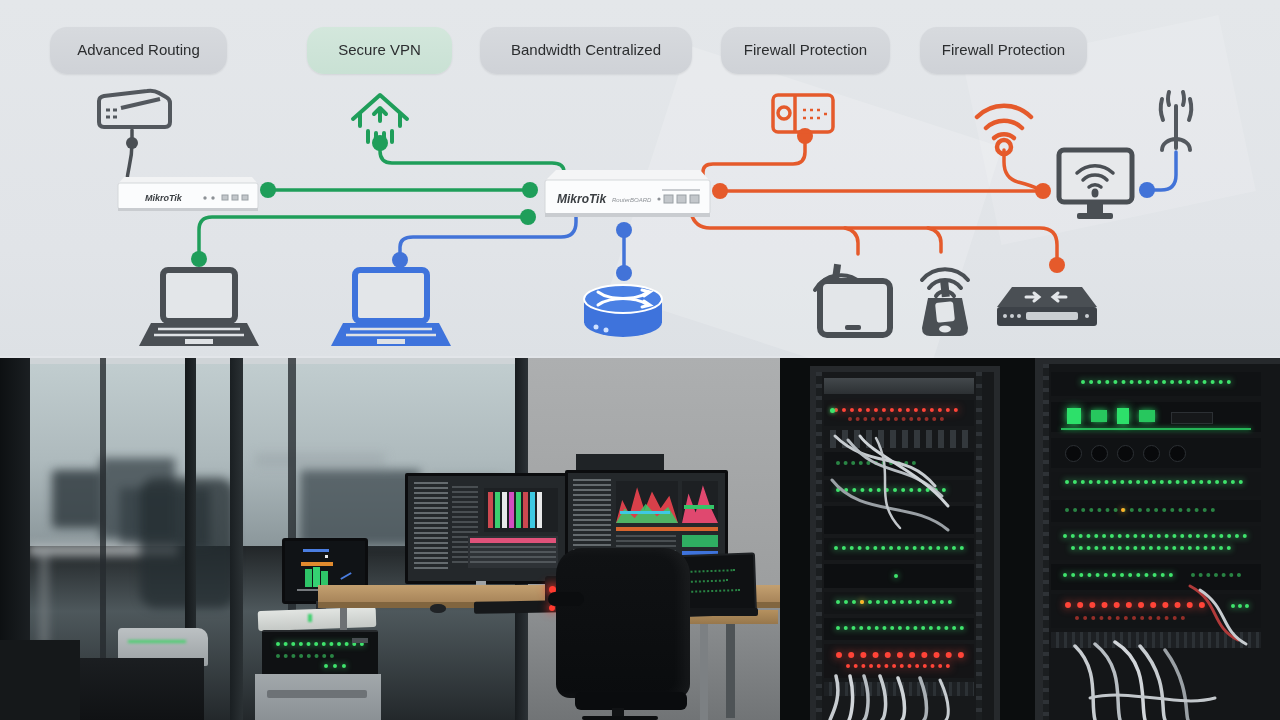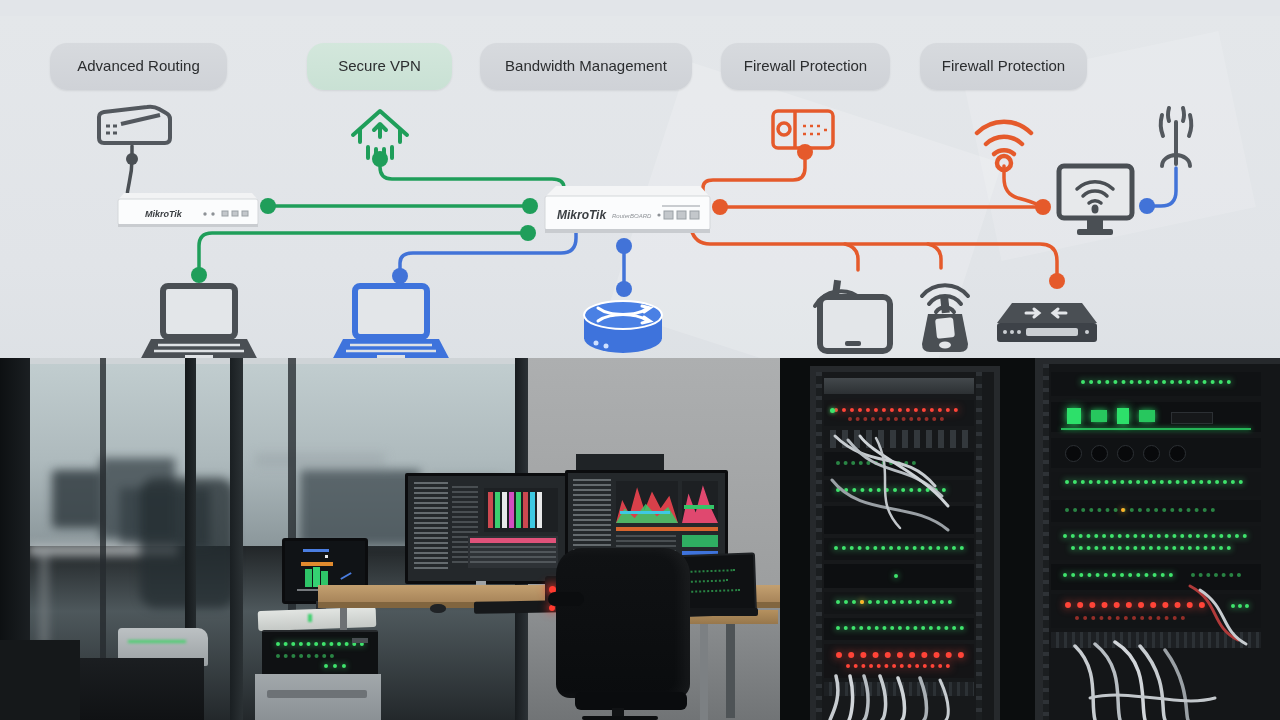--- a/index.html
+++ b/index.html
@@ -1,20 +1,20 @@
 <!DOCTYPE html>
 <html><head>
 <meta charset="utf-8">
 <style>
   html,body{margin:0;padding:0;background:#000;}
   #stage{position:relative;width:1280px;height:720px;overflow:hidden;font-family:"Liberation Sans",sans-serif;background:#e2e5e9;}
   .abs{position:absolute;}
 
   
-  #diagram{left:0;top:16px;width:1280px;height:356px;background:linear-gradient(180deg,#e4e7ea 0%,#e1e4e8 70%,#dde1e5 100%);}
+  #diagram{left:0;top:0;width:1280px;height:356px;background:linear-gradient(180deg,#e4e7ea 0%,#e1e4e8 70%,#dde1e5 100%);}
   .bg-shape{background:rgba(255,255,255,.35);}
   .pill{display:flex;align-items:center;justify-content:center;text-align:center;
         border-radius:17px;color:#2b2d2f;font-size:15px;line-height:1.25;
         background:linear-gradient(180deg,#d7dade,#cfd2d7);box-shadow:0 1px 2px rgba(0,0,0,.08);}
   .pill.green{background:linear-gradient(180deg,#d3e7dc,#c9e1d4);align-items:center;}
   svg text.mkt{font-family:"Liberation Sans",sans-serif;font-style:italic;font-weight:bold;fill:#3a3e42;}
   svg text.mkt-model{font-family:"Liberation Sans",sans-serif;font-style:italic;fill:#8d9196;}
 
   
   #photo{left:0;top:358px;width:1280px;height:362px;background:#191c1e;}
@@ -37,21 +37,21 @@
     <div class="abs bg-shape" style="left:640px;top:90px;width:330px;height:260px;transform:rotate(18deg);opacity:.5;"></div>
     <div class="abs bg-shape" style="left:980px;top:40px;width:260px;height:180px;transform:rotate(-12deg);opacity:.4;"></div>
 
     <div class="abs pill" style="left:50px;top:27px;width:177px;height:47px;">
         <span>Advanced Routing</span>
       </div>
     <div class="abs pill green" style="left:307px;top:27px;width:145px;height:47px;">
         <span>Secure VPN</span>
       </div>
     <div class="abs pill" style="left:480px;top:27px;width:212px;height:47px;">
-        <span>Bandwidth Management</span>
+        <span>Bandwidth Centralized</span>
       </div>
     <div class="abs pill" style="left:721px;top:27px;width:169px;height:47px;">
         <span>Firewall Protection</span>
       </div>
     <div class="abs pill" style="left:920px;top:27px;width:167px;height:47px;">
         <span>Firewall Protection</span>
       </div>
 
     <svg class="abs" style="left:0;top:0;" width="1280" height="358" viewBox="0 0 1280 358">
 

